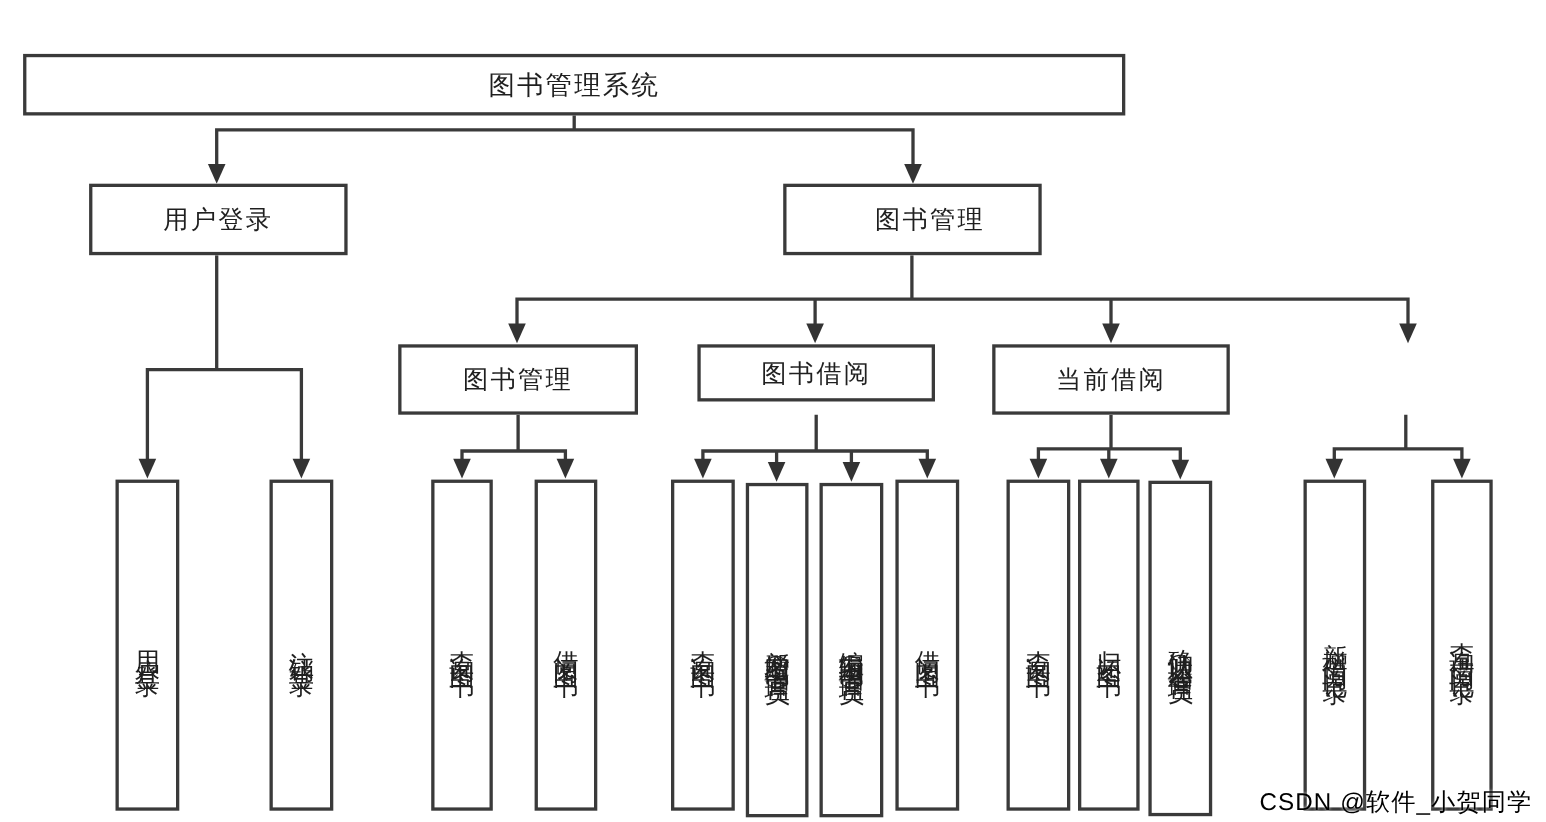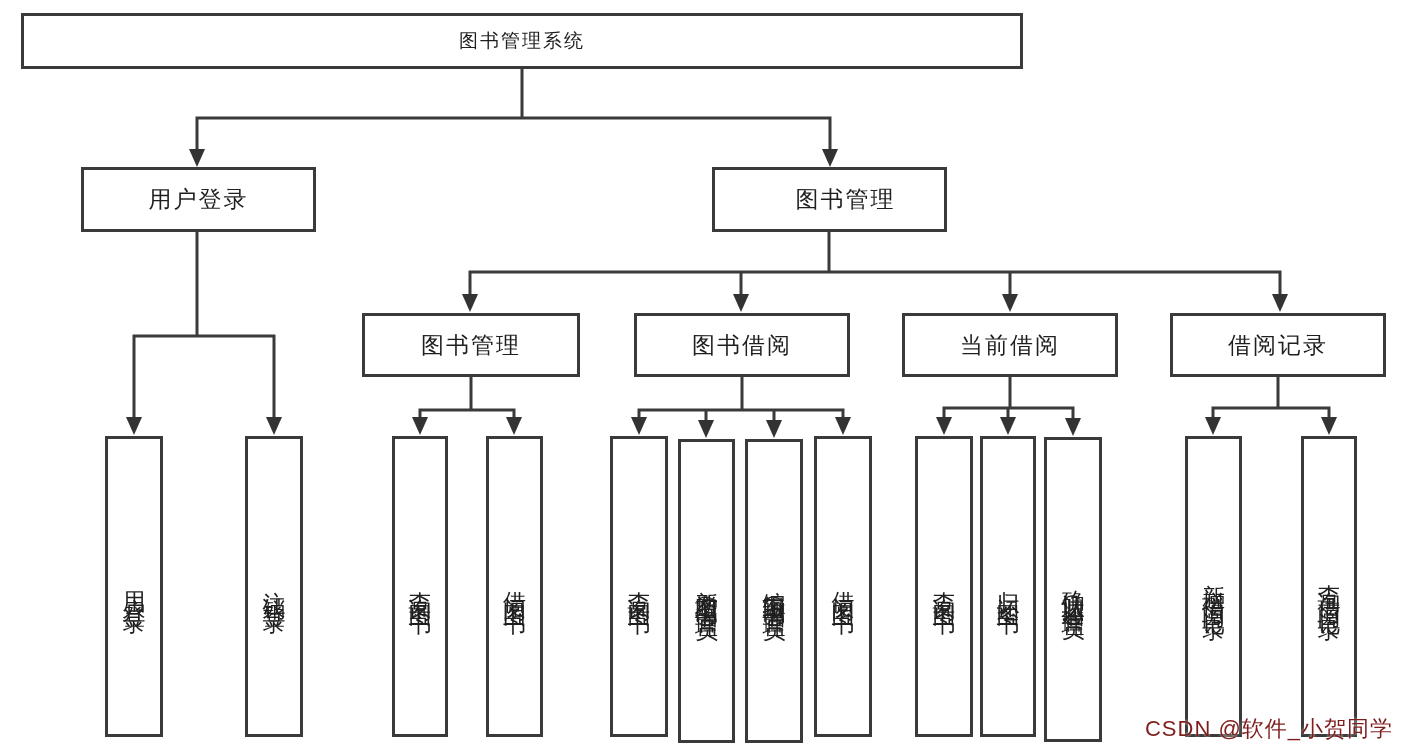--- a/index.html
+++ b/index.html
@@ -40,38 +40,39 @@
     display: flex;
     align-items: center;
     justify-content: center;
     text-align: center;
   }
   .hbox {
     font-size: 23px;
     letter-spacing: 2px;
   }
   .hbox.root {
-    font-size: 19px;
+    font-size: 24px;
+    margin-top: 36px;
   }
   .leaf {
     writing-mode: vertical-rl;
     text-orientation: mixed;
     font-size: 23px;
     letter-spacing: 7px;
     line-height: 1;
   }
   .leaf.long {
     letter-spacing: 4px;
   }
   .watermark {
     position: absolute;
     top: 714px;
     right: 12px;
     font-size: 22px;
-    color: #7f1d1d;
+    color: #000000;
     letter-spacing: 1px;
     text-shadow: 0 0 3px rgba(255,255,255,0.9);
     white-space: nowrap;
   }
 </style>
 </head>
 <body>
 
 <div class="stage">
 
@@ -117,23 +118,22 @@
       <polygon points="1321,417 1337,417 1329,435"></polygon>
     </g>
   </svg>
 
   <div class="box hbox root" style="left:21px; top:13px; width:1002px; height:56px;">图书管理系统</div>
 
   <div class="box hbox" style="left:81px; top:167px; width:235px; height:65px;">用户登录</div>
   <div class="box hbox" style="left:712px; top:167px; width:235px; height:65px;padding-left:32px;">图书管理</div>
 
   <div class="box hbox" style="left:362px; top:313px; width:218px; height:64px;">图书管理</div>
-  <div class="box hbox" style="left:634px; top:313px; width:216px; height:64px;">图书借阅</div>
+  <div class="box hbox" style="left:634px; top:313px; width:216px; height:52px;">图书借阅</div>
   <div class="box hbox" style="left:902px; top:313px; width:216px; height:64px;">当前借阅</div>
-  <div class="box hbox" style="left:1170px; top:313px; width:216px; height:64px;">借阅记录</div>
 
   <div class="box leaf" style="left:105px; top:436px; width:58px; height:301px;">用户登录</div>
   <div class="box leaf" style="left:245px; top:436px; width:58px; height:301px;">注销登录</div>
 
   <div class="box leaf" style="left:392px; top:436px; width:56px; height:301px;">查询图书</div>
   <div class="box leaf" style="left:486px; top:436px; width:57px; height:301px;">借阅图书</div>
 
   <div class="box leaf" style="left:610px; top:436px; width:58px; height:301px;">查询图书</div>
   <div class="box leaf long" style="left:678px; top:439px; width:57px; height:304px;">新增图书（管理员）</div>
   <div class="box leaf long" style="left:745px; top:439px; width:58px; height:304px;">编辑图书（管理员）</div>

